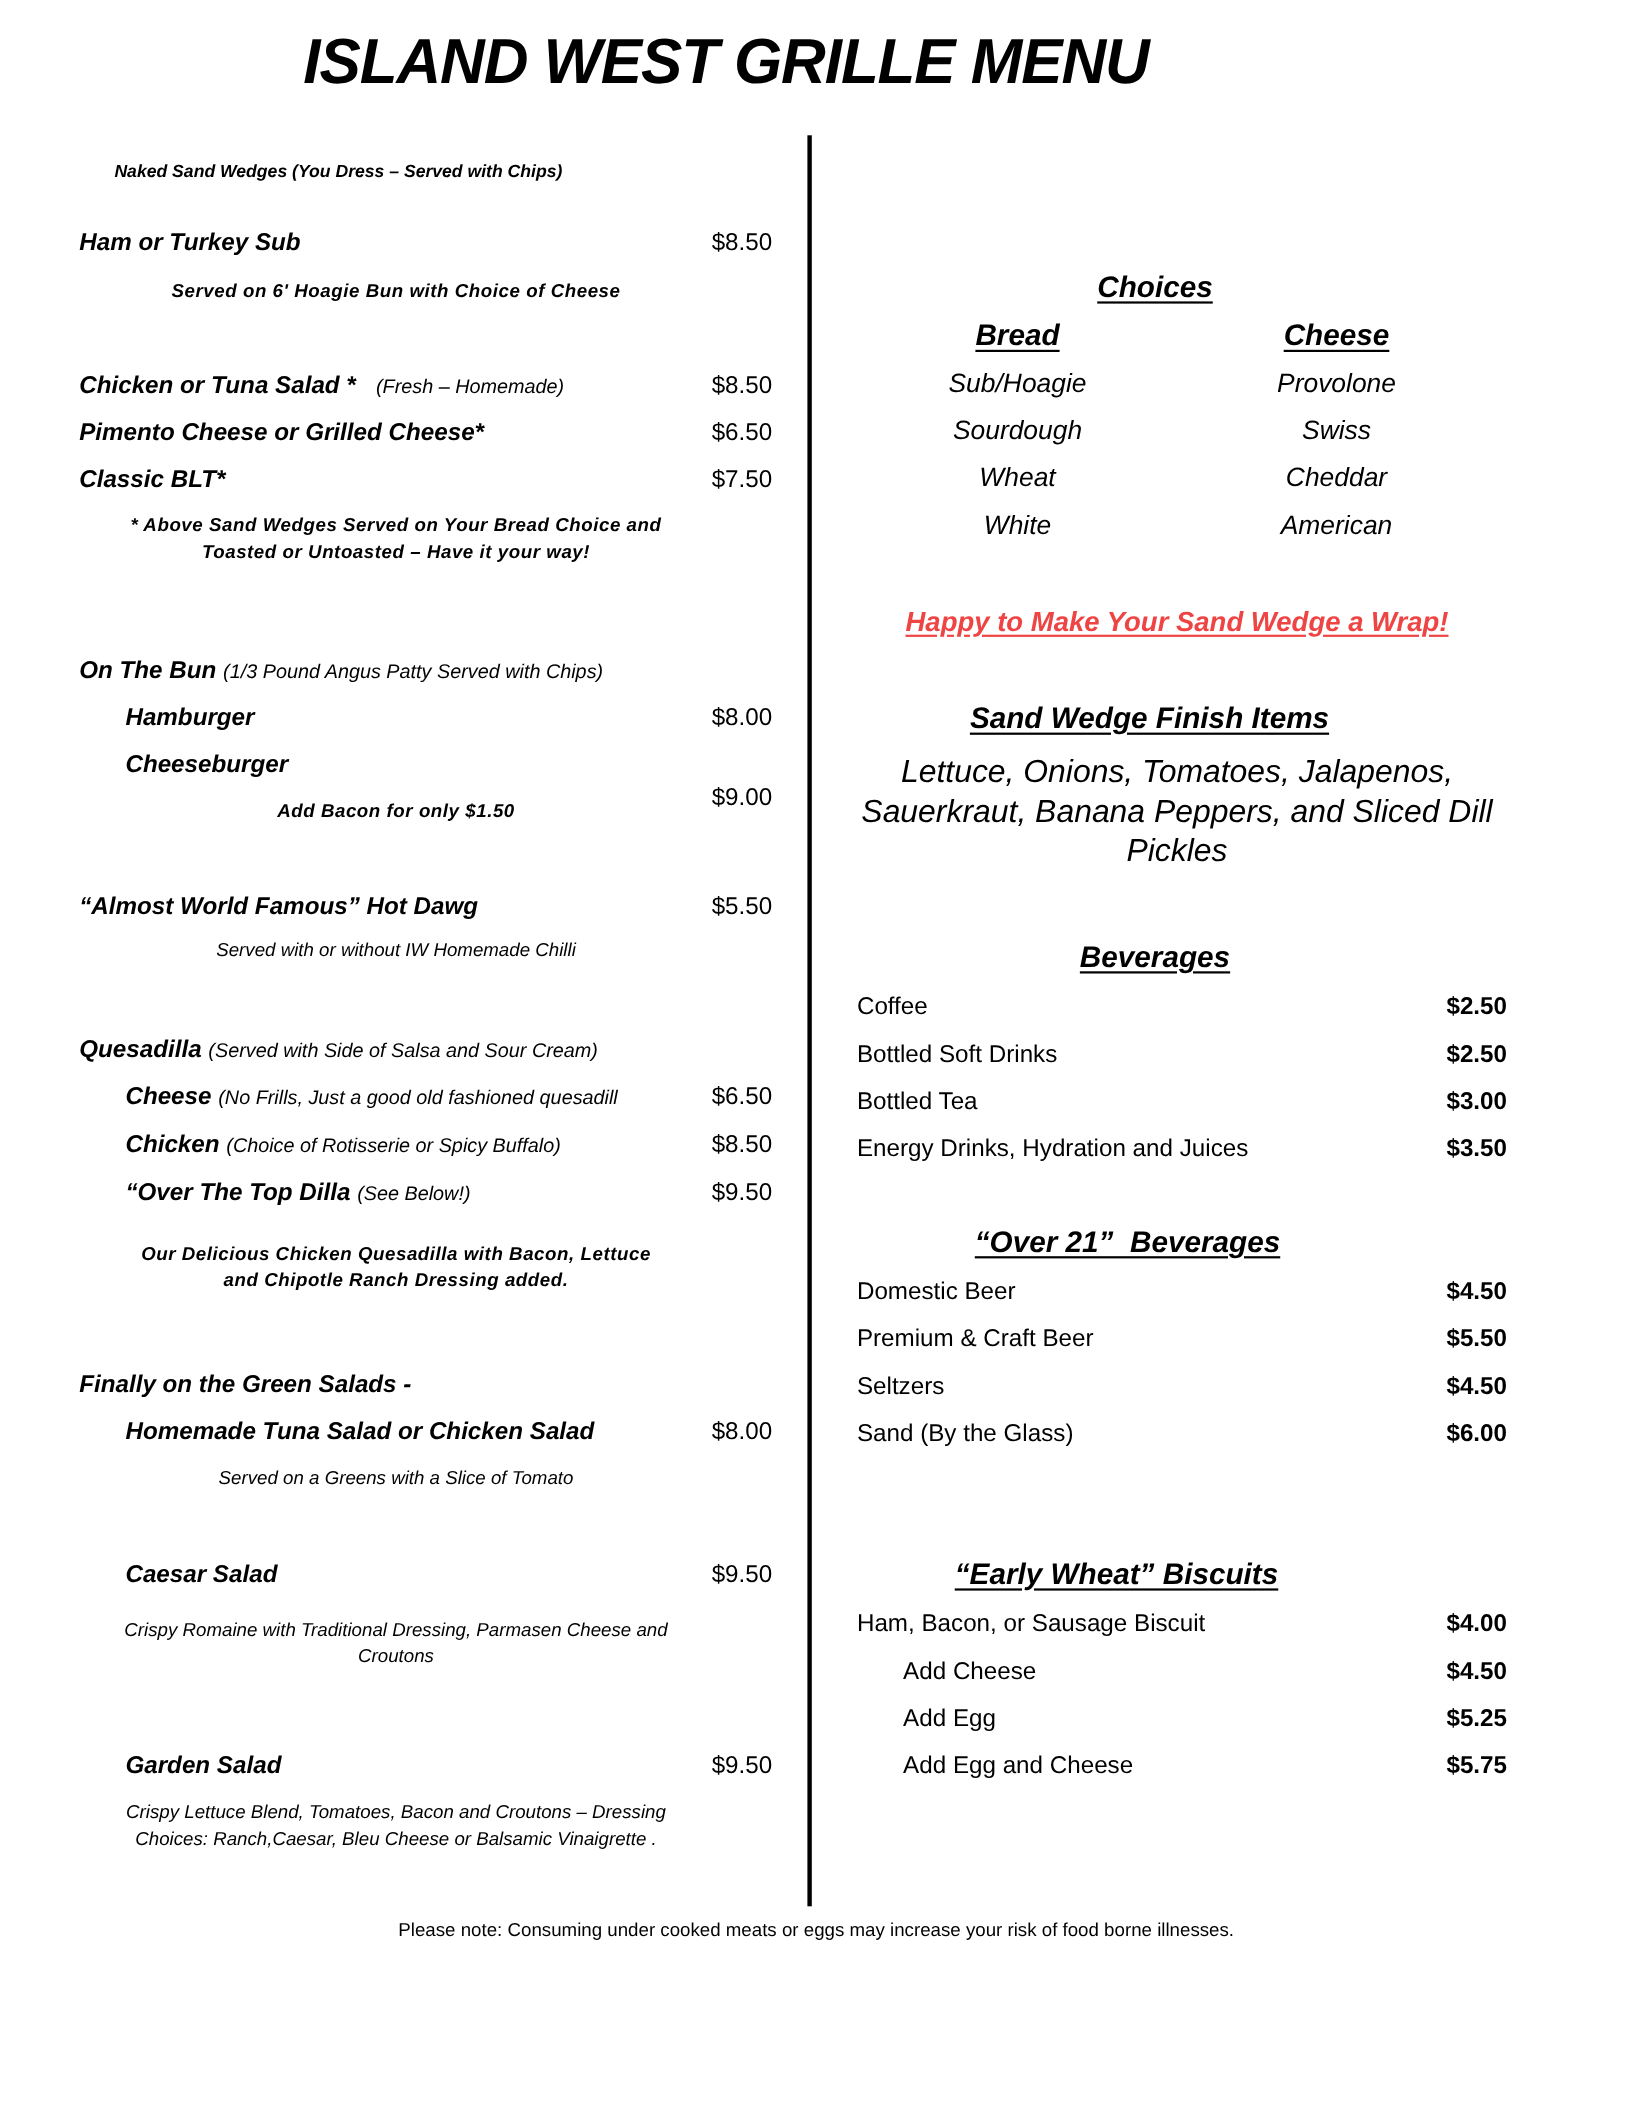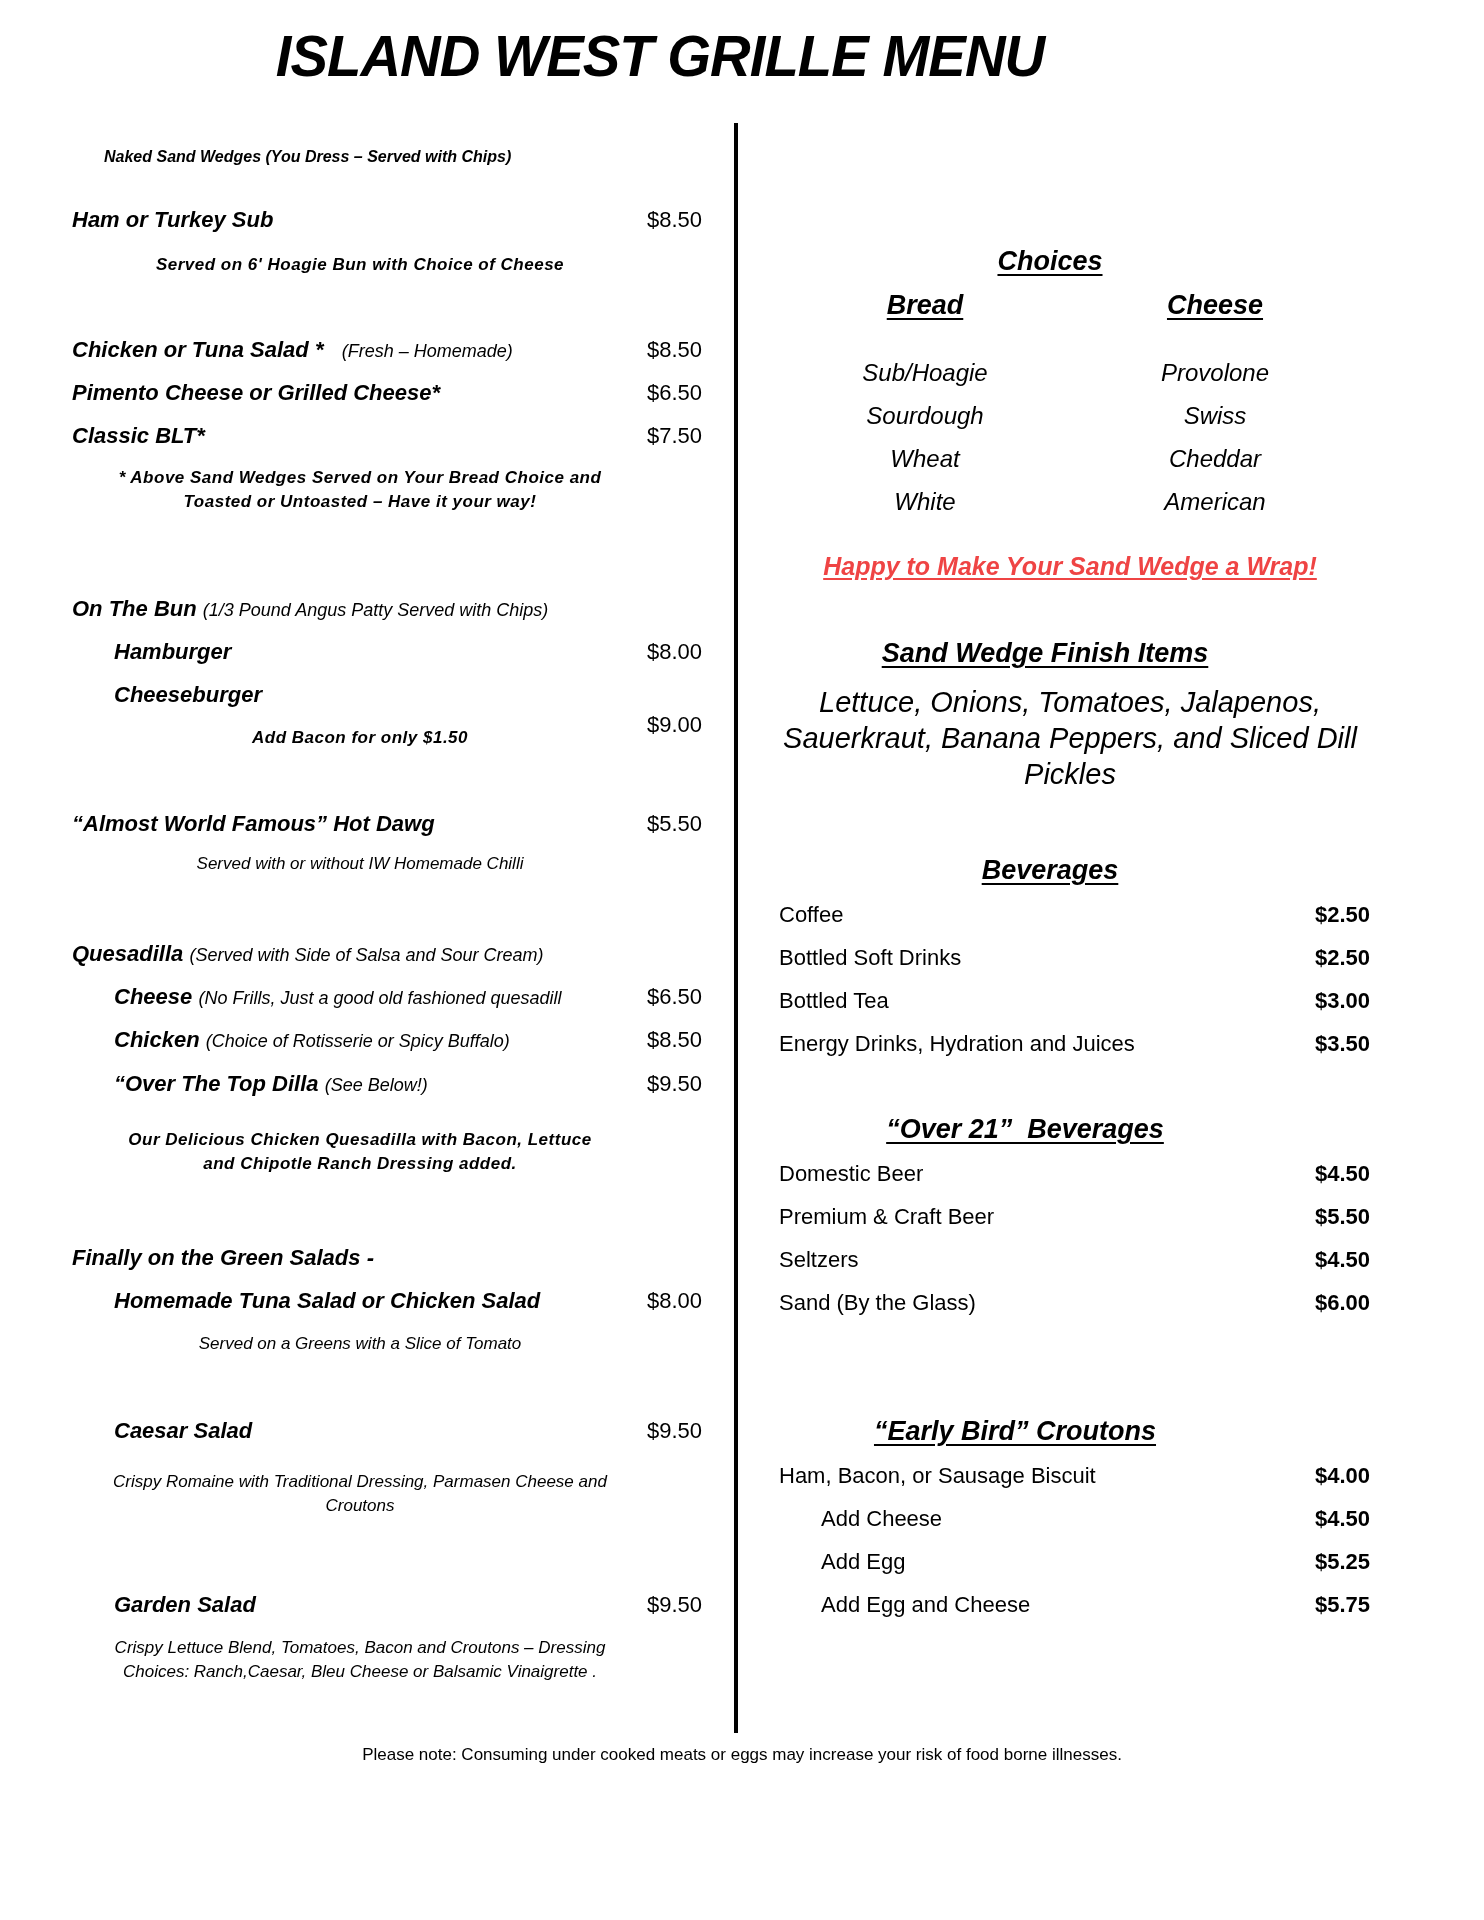--- a/index.html
+++ b/index.html
@@ -8,21 +8,21 @@
   .abs { position:absolute; white-space:nowrap; }
   .title { left:0; width:1320px; top:22px; text-align:center; font-size:58px; font-weight:bold; font-style:italic; letter-spacing:-1px; transform:scaleX(0.97); }
   .divider { position:absolute; left:734px; top:123px; width:4px; height:1610px; background:#000; }
   .bi { font-weight:bold; font-style:italic; }
   .item { font-size:22px; }
   .price { font-size:22px; font-weight:normal; left:640px; width:62px; text-align:right; }
   .note { font-size:17px; font-style:italic; text-align:center; left:100px; width:520px; white-space:normal; line-height:24px; }
   .note.bold { font-weight:bold; letter-spacing:0.5px; }
   .sub { font-size:18px; font-style:italic; font-weight:normal; }
   .rhead { font-weight:bold; font-style:italic; font-size:27px; text-decoration:underline; text-underline-offset:4px; }
-  .rlist { font-size:24px; font-style:italic; text-align:center; width:220px;margin-top:24px; }
+  .rlist { font-size:24px; font-style:italic; text-align:center; width:220px; }
   .rprice { font-size:22px; font-weight:bold; left:1300px; width:70px; text-align:right; }
   .ritem { font-size:22px; }
   .wrap { color:#ef4444; }
   .finish { font-size:29px; font-style:italic; text-align:center; left:780px; width:580px; white-space:normal; line-height:36px; }
   .footer { font-size:17px; left:0; width:1484px; text-align:center; }
 </style>
 </head>
 <body>
 
 <div class="abs title">ISLAND WEST GRILLE MENU</div>
@@ -127,21 +127,21 @@
 <div class="abs rhead" style="left:855px; width:340px; text-align:center; top:1114px; white-space:pre;">“Over 21”  Beverages</div>
 <div class="abs ritem" style="left:779px; top:1161px;">Domestic Beer</div>
 <div class="abs rprice" style="top:1161px;">$4.50</div>
 <div class="abs ritem" style="left:779px; top:1204px;">Premium &amp; Craft Beer</div>
 <div class="abs rprice" style="top:1204px;">$5.50</div>
 <div class="abs ritem" style="left:779px; top:1247px;">Seltzers</div>
 <div class="abs rprice" style="top:1247px;">$4.50</div>
 <div class="abs ritem" style="left:779px; top:1290px;">Sand (By the Glass)</div>
 <div class="abs rprice" style="top:1290px;">$6.00</div>
 
-<div class="abs rhead" style="left:865px; width:300px; text-align:center; top:1416px;">“Early Bird” Croutons</div>
+<div class="abs rhead" style="left:865px; width:300px; text-align:center; top:1416px;">“Early Wheat” Biscuits</div>
 <div class="abs ritem" style="left:779px; top:1463px;">Ham, Bacon, or Sausage Biscuit</div>
 <div class="abs rprice" style="top:1463px;">$4.00</div>
 <div class="abs ritem" style="left:821px; top:1506px;">Add Cheese</div>
 <div class="abs rprice" style="top:1506px;">$4.50</div>
 <div class="abs ritem" style="left:821px; top:1549px;">Add Egg</div>
 <div class="abs rprice" style="top:1549px;">$5.25</div>
 <div class="abs ritem" style="left:821px; top:1592px;">Add Egg and Cheese</div>
 <div class="abs rprice" style="top:1592px;">$5.75</div>
 
 <div class="abs footer" style="top:1745px;">Please note: Consuming under cooked meats or eggs may increase your risk of food borne illnesses.</div>

